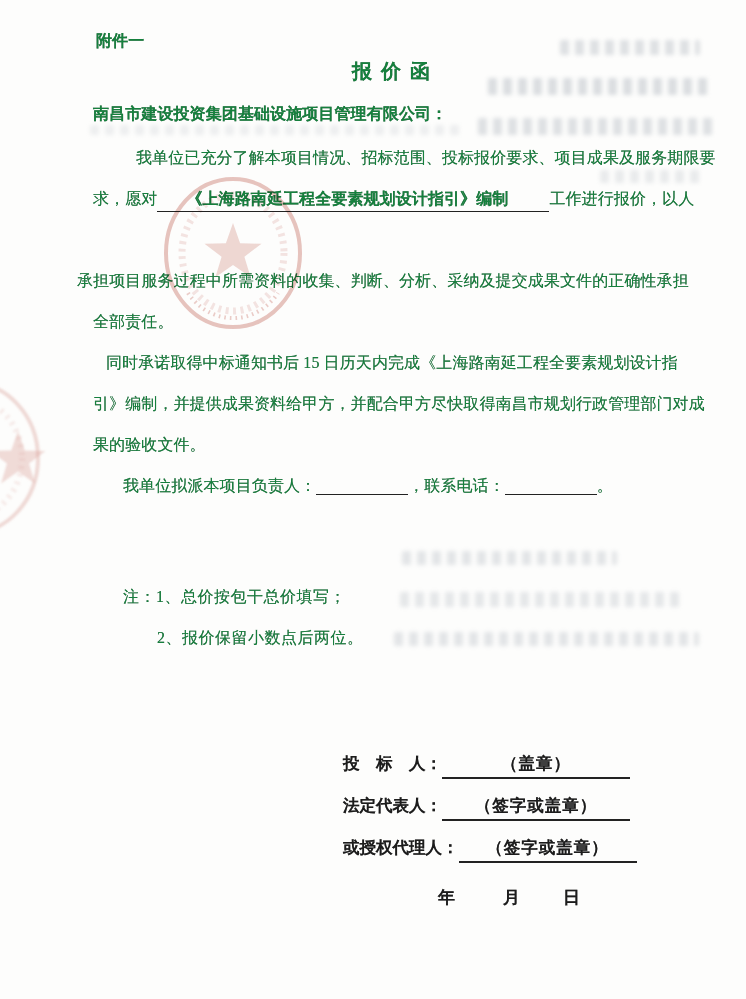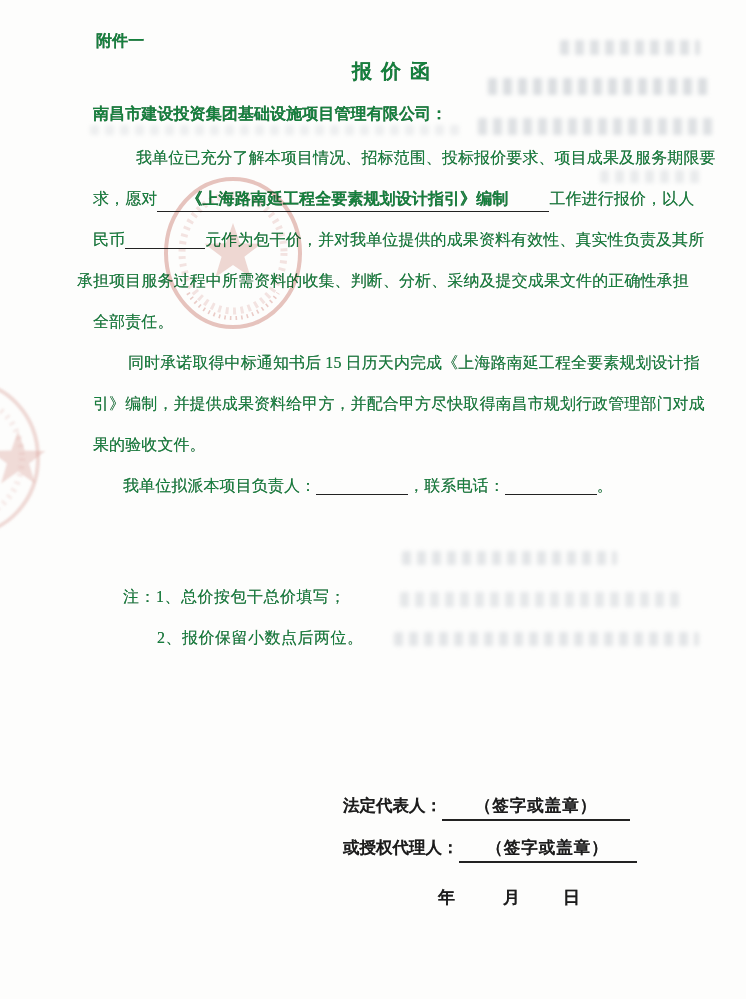--- a/index.html
+++ b/index.html
@@ -77,41 +77,41 @@
   <div class="line attachment">附件一</div>
   <div class="line doc-title">报 价 函</div>
   <div class="line recipient">南昌市建设投资集团基础设施项目管理有限公司：</div>
 
   <div class="line" style="left:136px;top:147px;">我单位已充分了解本项目情况、招标范围、投标报价要求、项目成果及服务期限要</div>
 
   <div class="line" style="left:93px;top:188px;">
     <span>求，愿对</span><span class="u-seg">《上海路南延工程全要素规划设计指引》编制</span><span>工作进行报价，以人</span>
   </div>
 
-  <div class="line" style="left:93px;top:229px;">
-    <span>民币</span><span class="blank" style="width:80px;"></span><span>元作为包干价，并对我单位提供的成果资料有效性、真实性负责及其所</span>
-  </div>
 
   <div class="line" style="left:77px;top:270px;">承担项目服务过程中所需资料的收集、判断、分析、采纳及提交成果文件的正确性承担</div>
   <div class="line" style="left:93px;top:311px;">全部责任。</div>
 
-  <div class="line" style="left:128px;top:352px;">同时承诺取得中标通知书后 15 日历天内完成《上海路南延工程全要素规划设计指</div>
+  <div class="line" style="left:106px;top:352px;">同时承诺取得中标通知书后 15 日历天内完成《上海路南延工程全要素规划设计指</div>
   <div class="line" style="left:93px;top:393px;">引》编制，并提供成果资料给甲方，并配合甲方尽快取得南昌市规划行政管理部门对成</div>
   <div class="line" style="left:93px;top:434px;">果的验收文件。</div>
 
   <div class="line" style="left:123px;top:475px;">
     <span>我单位拟派本项目负责人：</span><span class="blank" style="width:92px;"></span><span>，联系电话：</span><span class="blank" style="width:92px;"></span><span>。</span>
   </div>
 
 
   <div class="notes">
     <div class="line" style="left:123px;top:586px;">注：1、总价按包干总价填写；</div>
     <div class="line" style="left:157px;top:627px;">2、报价保留小数点后两位。</div>
   </div>
 
+  <div class="sig-row" style="top:753px;">
+    <span>投　标　人：</span><span class="sig-line" style="min-width:180px;"><span>（盖章）</span></span>
+  </div>
   <div class="sig-row" style="top:795px;">
     <span>法定代表人：</span><span class="sig-line" style="min-width:180px;"><span>（签字或盖章）</span></span>
   </div>
   <div class="sig-row" style="top:837px;">
     <span>或授权代理人：</span><span class="sig-line" style="min-width:170px;"><span>（签字或盖章）</span></span>
   </div>
 
   <div class="date-part" style="left:438px;">年</div>
   <div class="date-part" style="left:503px;">月</div>
   <div class="date-part" style="left:563px;">日</div>

